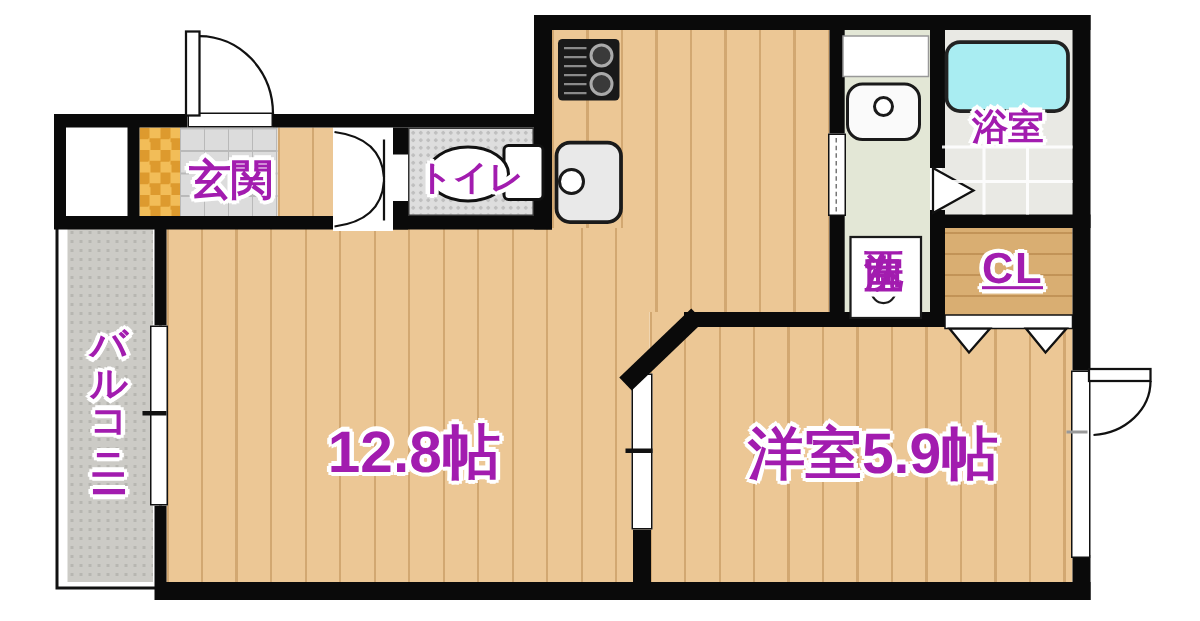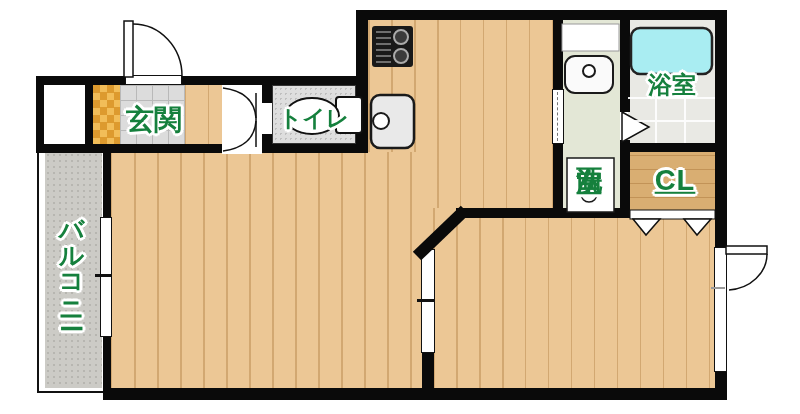--- a/index.html
+++ b/index.html
@@ -6,21 +6,21 @@
   body { background:#fff; font-family:"Liberation Sans","DejaVu Sans",sans-serif; }
   #plan { position:relative; width:800px; height:414px; background:#fff; overflow:hidden; }
   .abs { position:absolute; }
   .wall { position:absolute; background:#0a0a0a; }
   .wood { background-color:#ecc795;
           background-image:repeating-linear-gradient(90deg, rgba(150,95,30,.30) 0 1.5px, transparent 1.5px 23px); }
   .wood-h { background-color:#d9ae72;
           background-image:repeating-linear-gradient(0deg, rgba(140,85,25,.30) 0 1.5px, transparent 1.5px 14px); }
   .window { position:absolute; background:#fff; border:1.5px solid #111; }
   .tick { position:absolute; background:#111; }
-  .lbl { position:absolute; color:#15803d; font-weight:bold; white-space:nowrap;
+  .lbl { position:absolute; color:#a21caf; font-weight:bold; white-space:nowrap;
          transform:translate(-50%,-50%); line-height:1.05; text-align:center;
          text-shadow:2px 0 0 #fff,-2px 0 0 #fff,0 2px 0 #fff,0 -2px 0 #fff,
                      2px 2px 0 #fff,-2px -2px 0 #fff,2px -2px 0 #fff,-2px 2px 0 #fff,
                      3px 0 0 #fff,-3px 0 0 #fff,0 3px 0 #fff,0 -3px 0 #fff; }
   .vert { writing-mode:vertical-rl; text-orientation:upright; }
   svg { position:absolute; left:0; top:0; pointer-events:none; }
 </style>
 </head>
 <body>
 
@@ -138,20 +138,26 @@
       <rect x="567" y="158" width="47" height="54" fill="#fff" stroke="#1a1a1a" stroke-width="1.5"></rect>
       <circle cx="589" cy="194" r="8" fill="#fff" stroke="#1a1a1a" stroke-width="1.5"></circle>
     </g>
 
     <g>
       <path d="M656 74V143 M685 74V143 M628 98H715 M628 121H715" stroke="#fff" stroke-width="2" opacity="0.9"></path>
     </g>
     <rect x="631" y="28" width="81" height="46" rx="9" fill="#a9edf2" stroke="#222" stroke-width="2.5"></rect>
   </svg>
 
+  <div class="lbl" style="left:276px;top:303px;font-size:39px;">
+    <span>12.8帖</span>
+  </div>
+  <div class="lbl" style="left:582px;top:304px;font-size:38px;">
+    <span>洋室5.9帖</span>
+  </div>
   <div class="lbl" style="left:314px;top:118px;font-size:23px;">
     <span>トイレ</span>
   </div>
   <div class="lbl" style="left:154px;top:120px;font-size:28px;">
     <span>玄関</span>
   </div>
   <div class="lbl" style="left:672px;top:85px;font-size:24px;">
     <span>浴室</span>
   </div>
   <div class="lbl vert" style="left:589px;top:147px;font-size:26px;">

